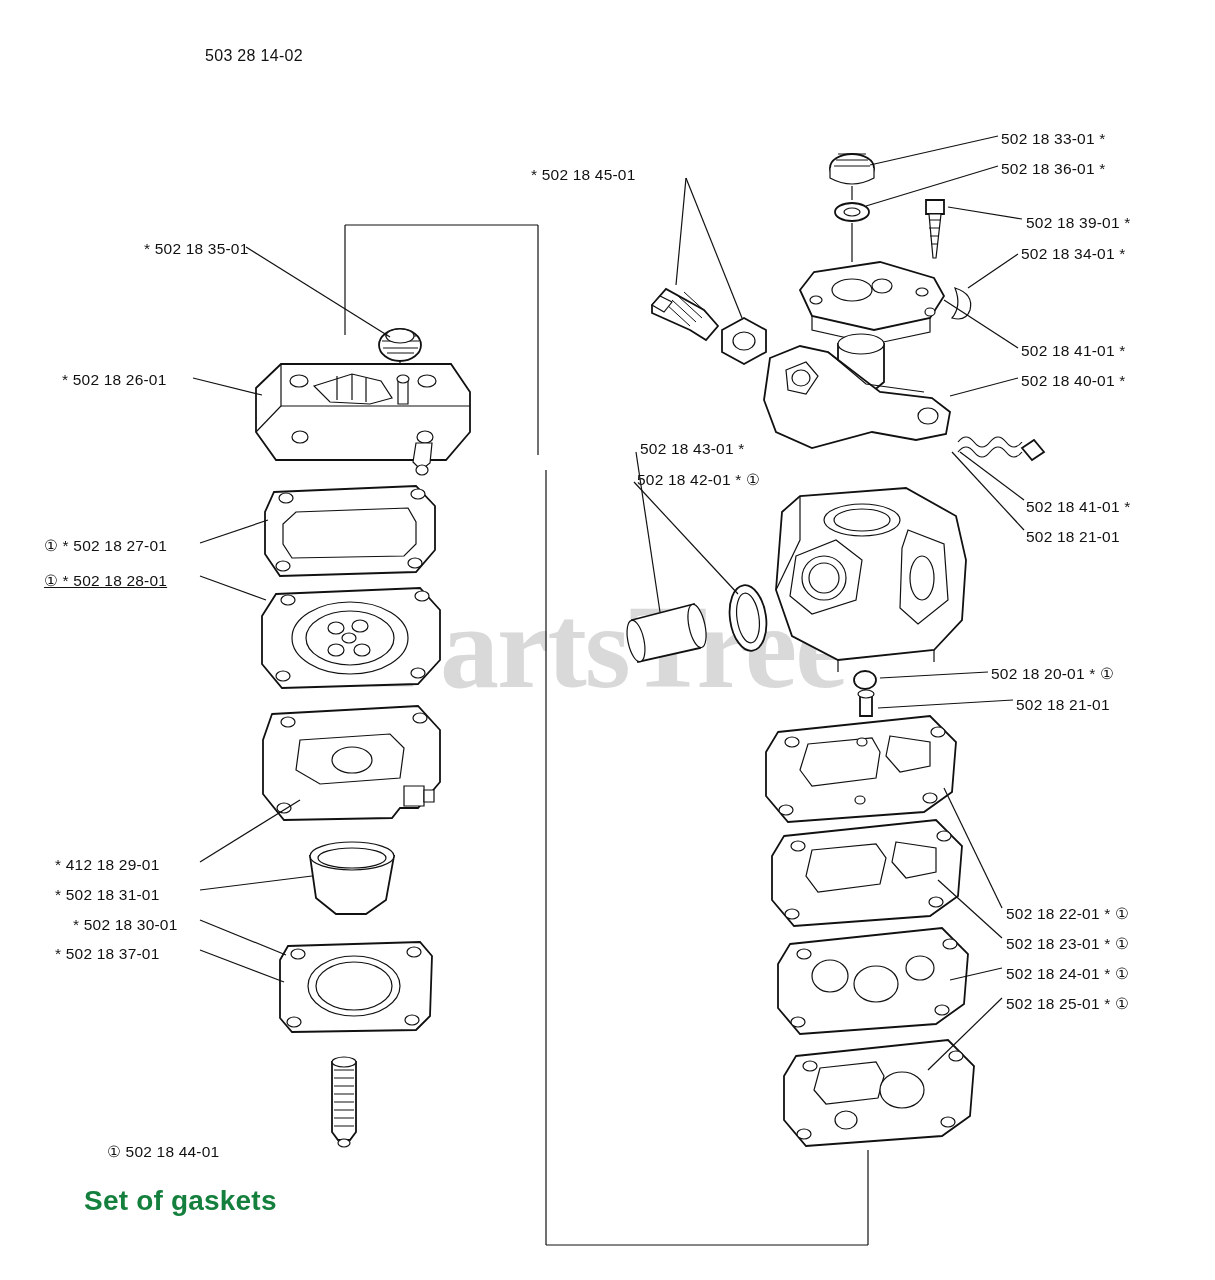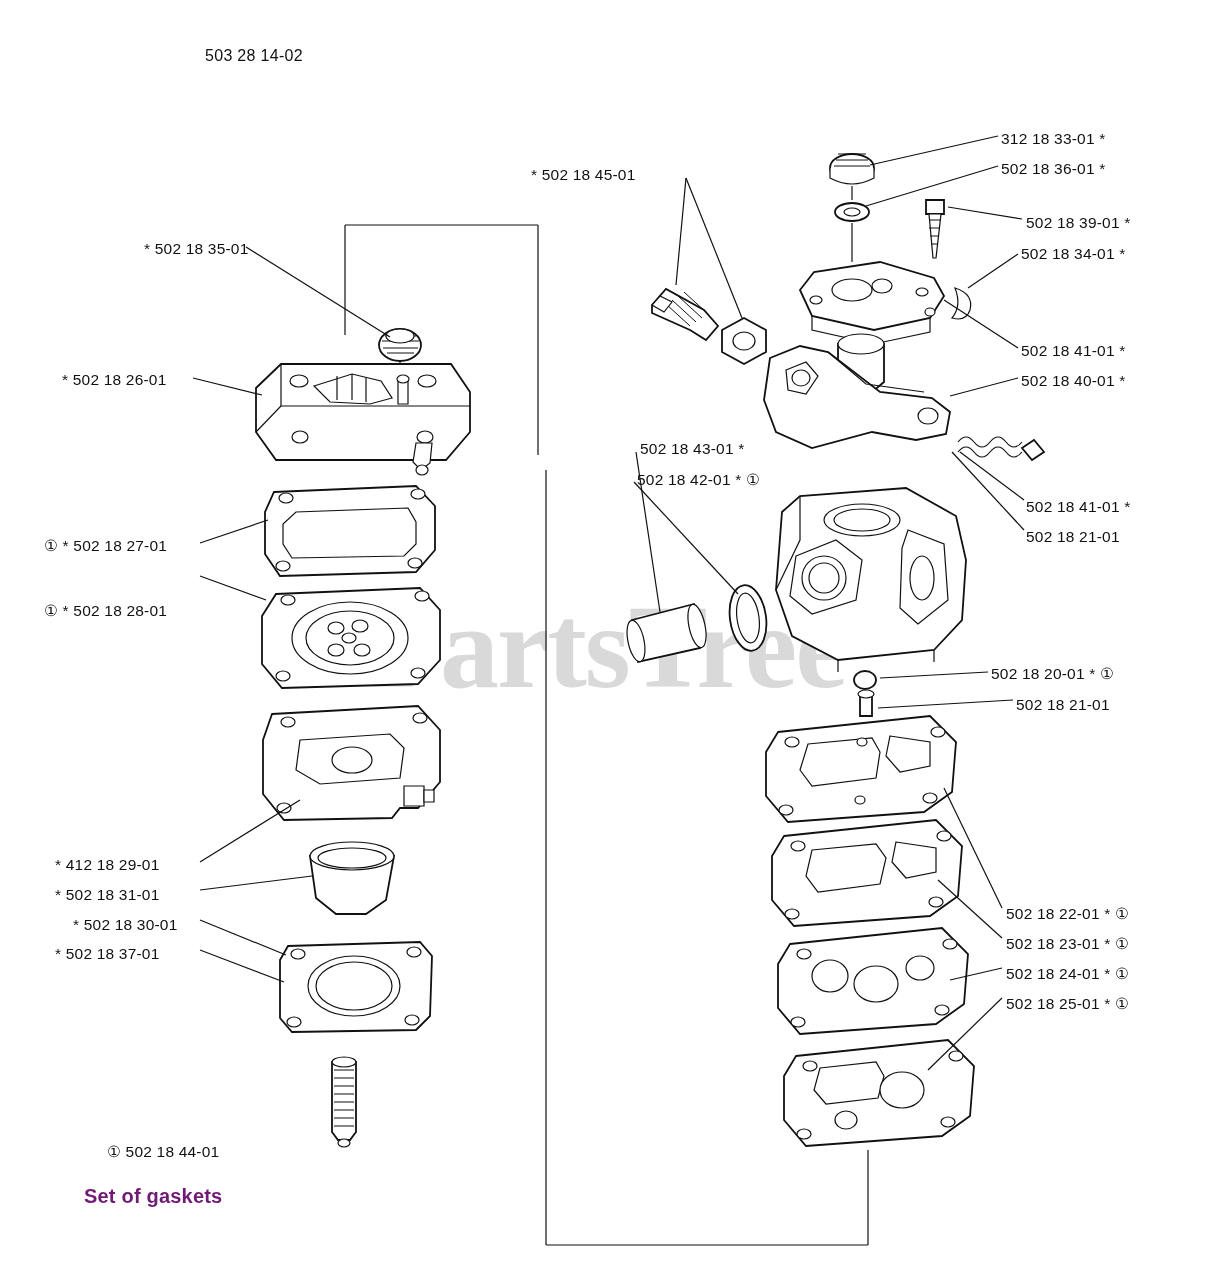--- a/index.html
+++ b/index.html
@@ -25,23 +25,23 @@
   }
   .title-code {
     position: absolute;
     font-size: 16px;
     color: #111111;
     white-space: nowrap;
     letter-spacing: 0.3px;
   }
   .caption {
     position: absolute;
-    font-size: 20px;
+    font-size: 28px;
     font-weight: bold;
-    color: #701a75;
+    color: #15803d;
     white-space: nowrap;
     letter-spacing: 0.2px;
   }
   .watermark {
     position: absolute;
     left: 370px;
     top: 580px;
     font-size: 118px;
     font-weight: bold;
     color: #d9d9d9;
@@ -274,32 +274,32 @@
 
     <path class="ln" d="M1002 908 L944 788"></path>
     <path class="ln" d="M1002 938 L938 880"></path>
     <path class="ln" d="M1002 968 L950 980"></path>
     <path class="ln" d="M1002 998 L928 1070"></path>
   </svg>
 
   <div class="lbl" style="left:124px; top:240px;margin-left:20px;">* 502 18 35-01</div>
   <div class="lbl" style="left:62px; top:371px;">* 502 18 26-01</div>
   <div class="lbl" style="left:44px; top:537px;">① * 502 18 27-01</div>
-  <div class="lbl" style="left:44px; top:602px;">① * 502 18 28-01</div>
+  <div class="lbl" style="left:44px; top:572px;text-decoration:underline;">① * 502 18 28-01</div>
   <div class="lbl" style="left:55px; top:856px;">* 412 18 29-01</div>
   <div class="lbl" style="left:55px; top:886px;">* 502 18 31-01</div>
   <div class="lbl" style="left:73px; top:916px;">* 502 18 30-01</div>
   <div class="lbl" style="left:55px; top:945px;">* 502 18 37-01</div>
   <div class="lbl" style="left:107px; top:1143px;">① 502 18 44-01</div>
 
   <div class="lbl" style="left:531px; top:166px;text-align:center;">* 502 18 45-01</div>
   <div class="lbl" style="left:640px; top:440px;">502 18 43-01  *</div>
   <div class="lbl" style="left:637px; top:471px;">502 18 42-01  * ①</div>
 
-  <div class="lbl" style="left:1001px; top:130px;">312 18 33-01  *</div>
+  <div class="lbl" style="left:1001px; top:130px;">502 18 33-01  *</div>
   <div class="lbl" style="left:1001px; top:160px;">502 18 36-01  *</div>
   <div class="lbl" style="left:1026px; top:214px;">502 18 39-01  *</div>
   <div class="lbl" style="left:1021px; top:245px;">502 18 34-01  *</div>
   <div class="lbl" style="left:1021px; top:342px;">502 18 41-01  *</div>
   <div class="lbl" style="left:1021px; top:372px;">502 18 40-01  *</div>
   <div class="lbl" style="left:1026px; top:498px;">502 18 41-01  *</div>
   <div class="lbl" style="left:1026px; top:528px;">502  18 21-01</div>
   <div class="lbl" style="left:991px; top:665px;">502 18 20-01  * ①</div>
   <div class="lbl" style="left:1016px; top:696px;">502 18 21-01</div>
   <div class="lbl" style="left:1006px; top:905px;">502 18 22-01  * ①</div>

